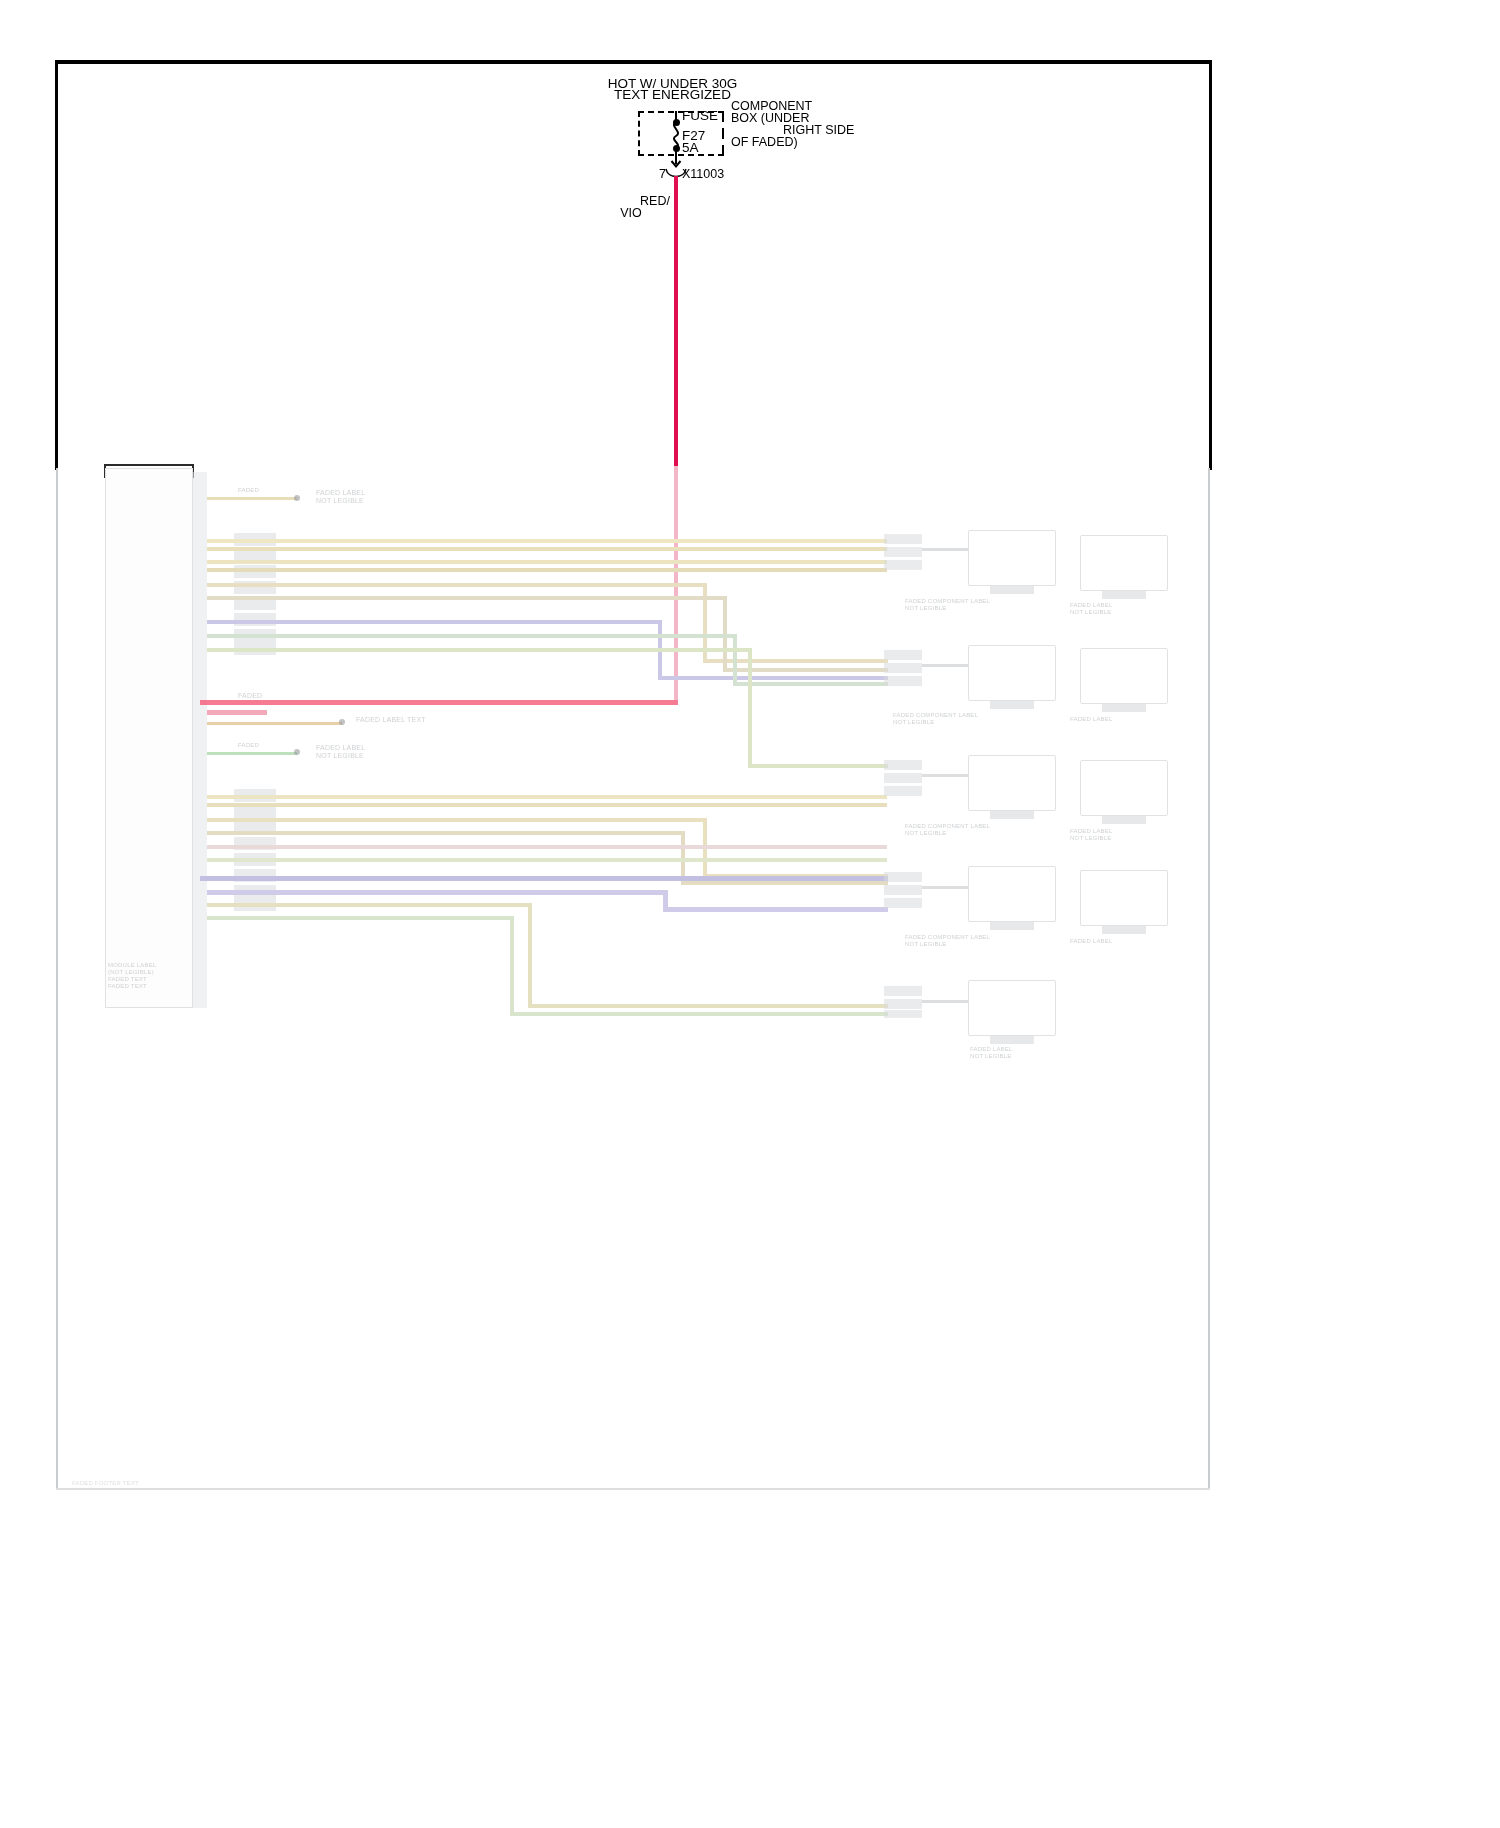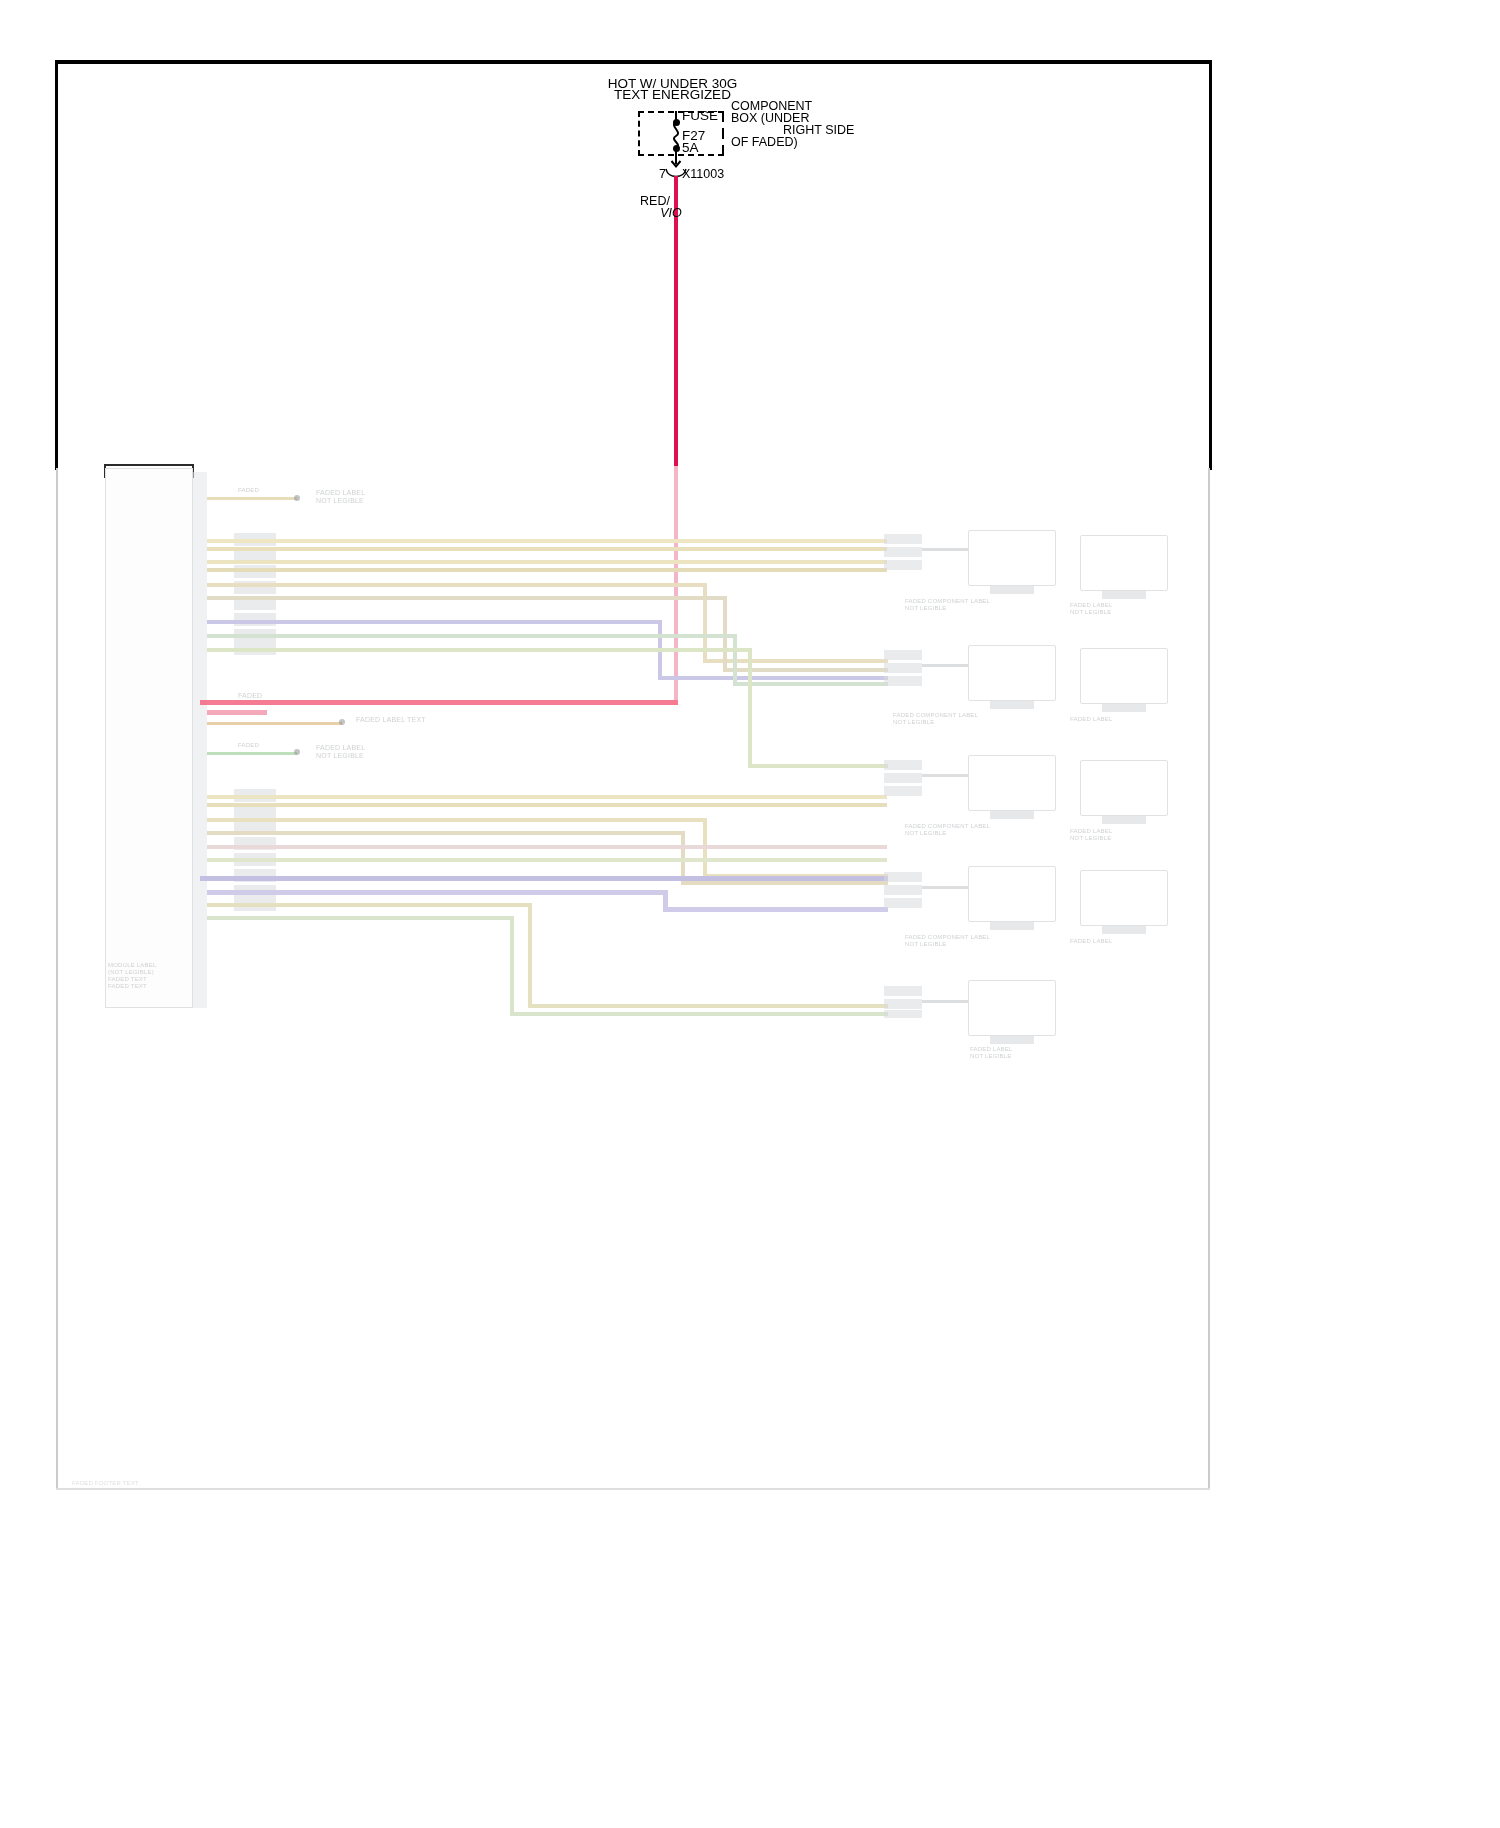--- a/index.html
+++ b/index.html
@@ -103,21 +103,21 @@
       <path d="M2 1 C4 11, 20 11, 22 1" stroke="#000" stroke-width="1.4" fill="none"></path>
     </svg>
   </div>
   <div class="pinnum" style="left:659px;top:167px;">7</div>
   <div class="conn-id" style="left:682px;top:167px;">X11003</div>
 
   <div class="redwire" style="left:674px;top:176px;width:3.5px;height:290px;"></div>
   <div class="redwire-f" style="left:674px;top:466px;width:3.5px;height:234px;"></div>
 
   <div class="wlabel" style="left:620px;top:194px;width:70px;">RED/</div>
-  <div class="wlabel" style="left:636px;top:206px;width:70px;font-style:italic;">VIO</div>
+  <div class="wlabel" style="left:596px;top:206px;width:70px;">VIO</div>
 
   <div id="faded">
 
     <div class="modtop" style="left:104px;top:464px;width:90px;"></div>
     <div class="modtop-l" style="left:104px;top:464px;height:14px;"></div>
     <div class="modtop-l" style="left:192px;top:464px;height:14px;"></div>
     <div class="modbox" style="left:105px;top:468px;width:88px;height:540px;"></div>
     <div class="modspine" style="left:193px;top:472px;width:14px;height:536px;opacity:.55;"></div>
     <div class="ftext sm" style="left:108px;top:962px;width:88px;">MODULE LABEL
 (NOT LEGIBLE)

